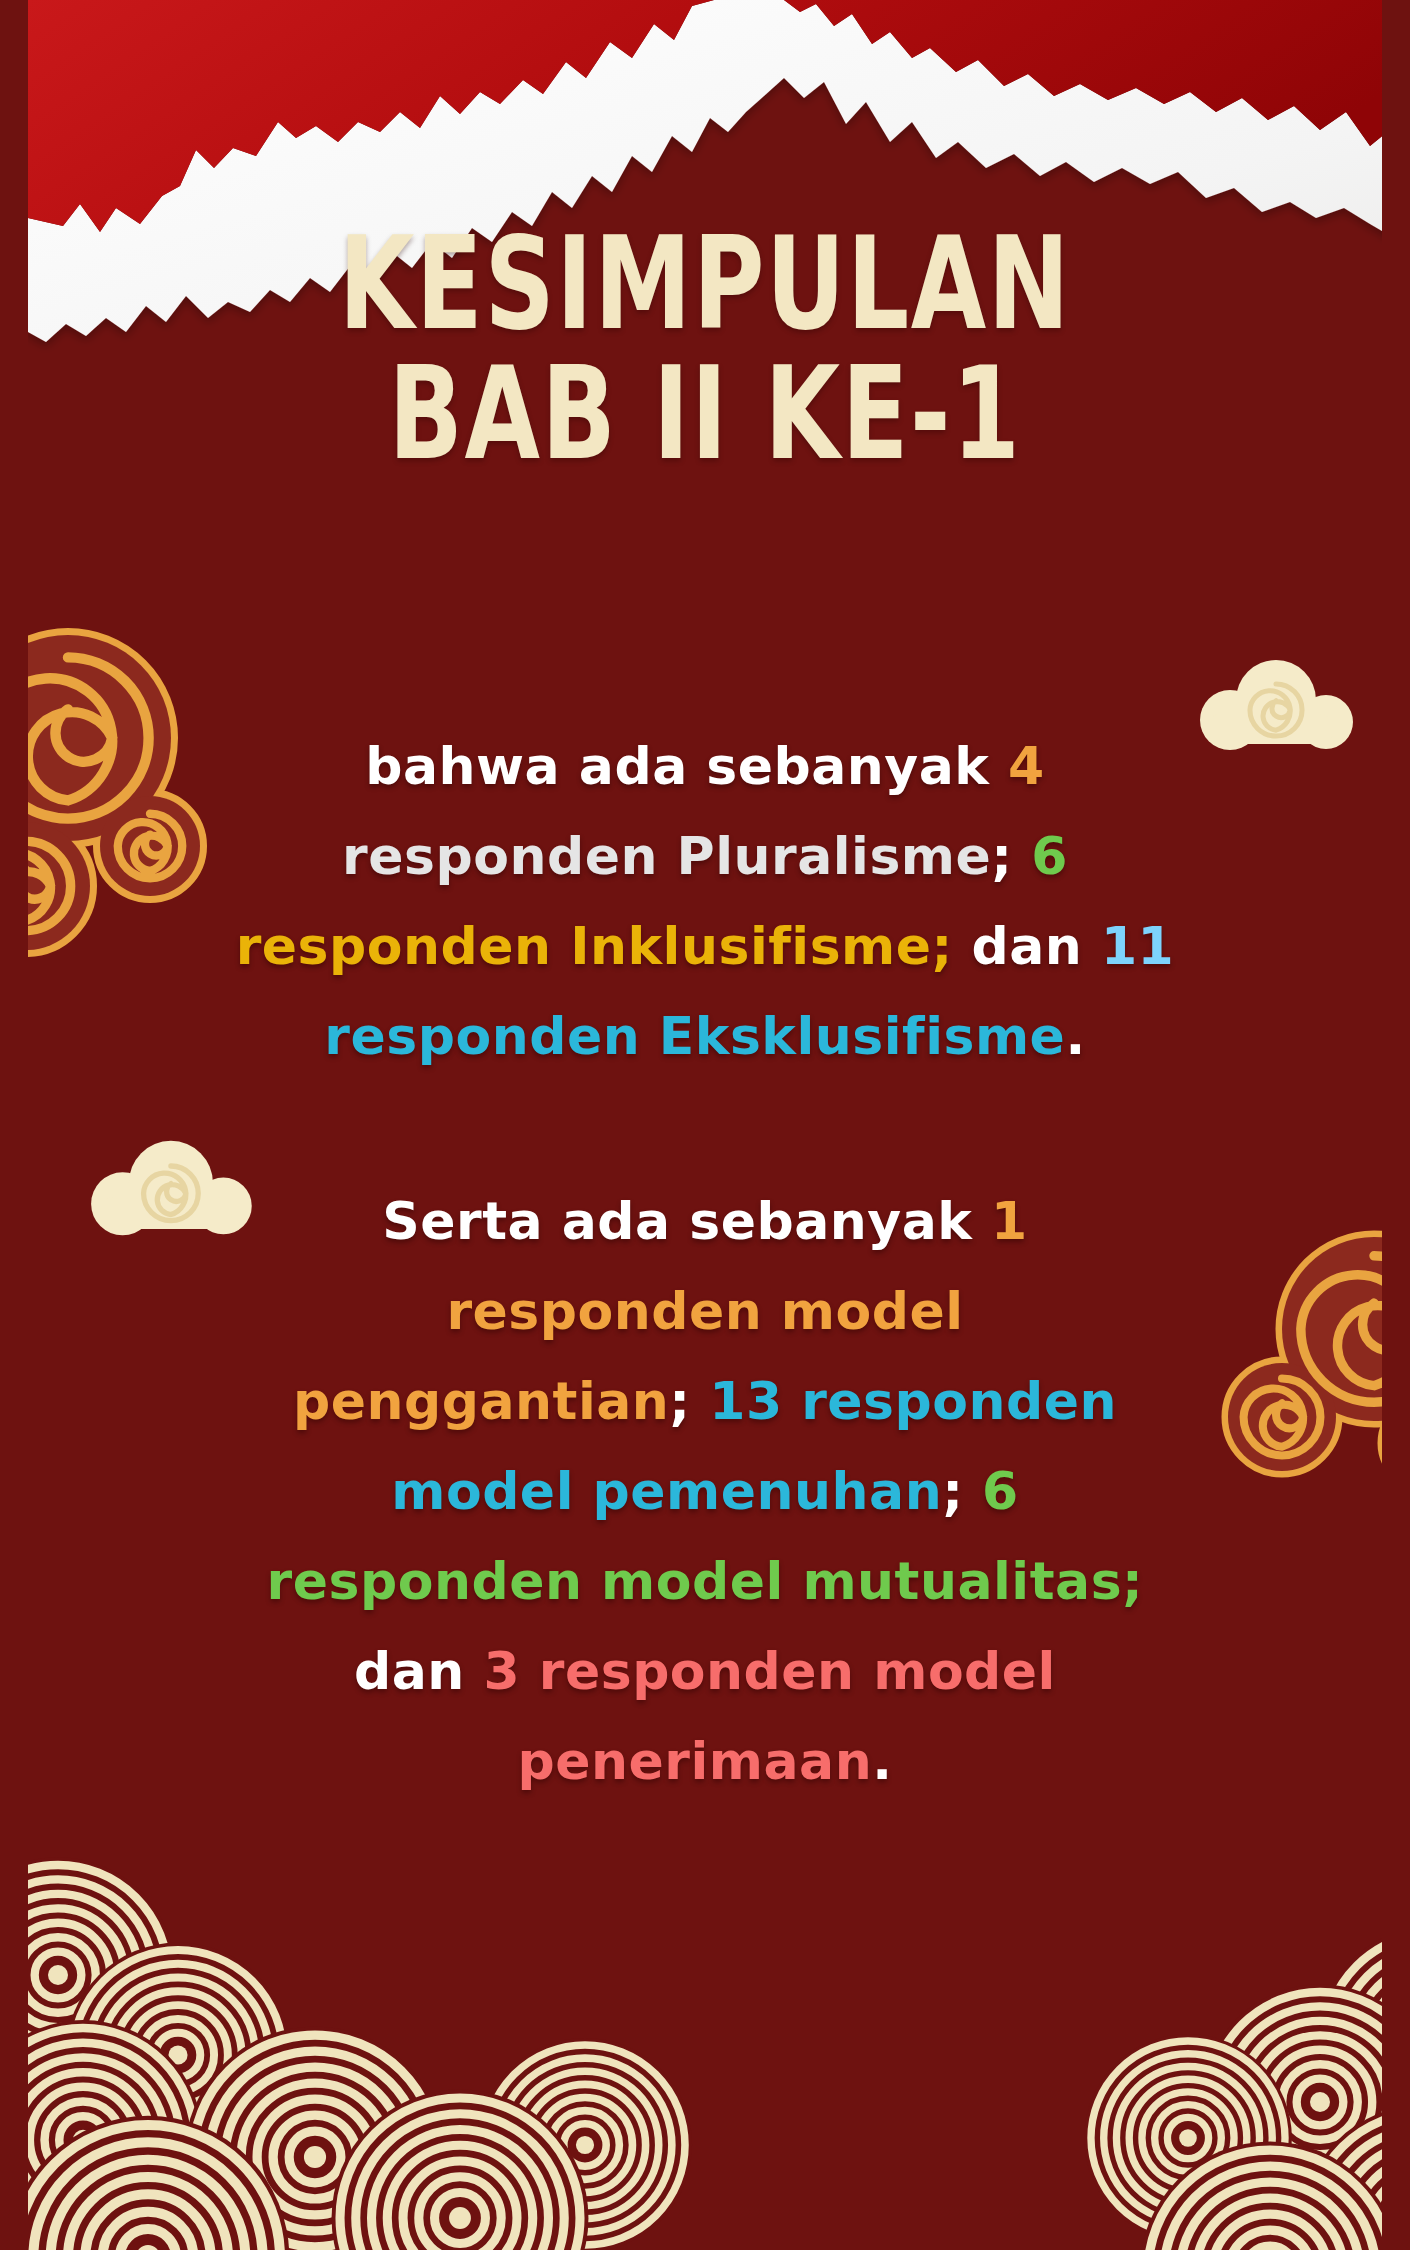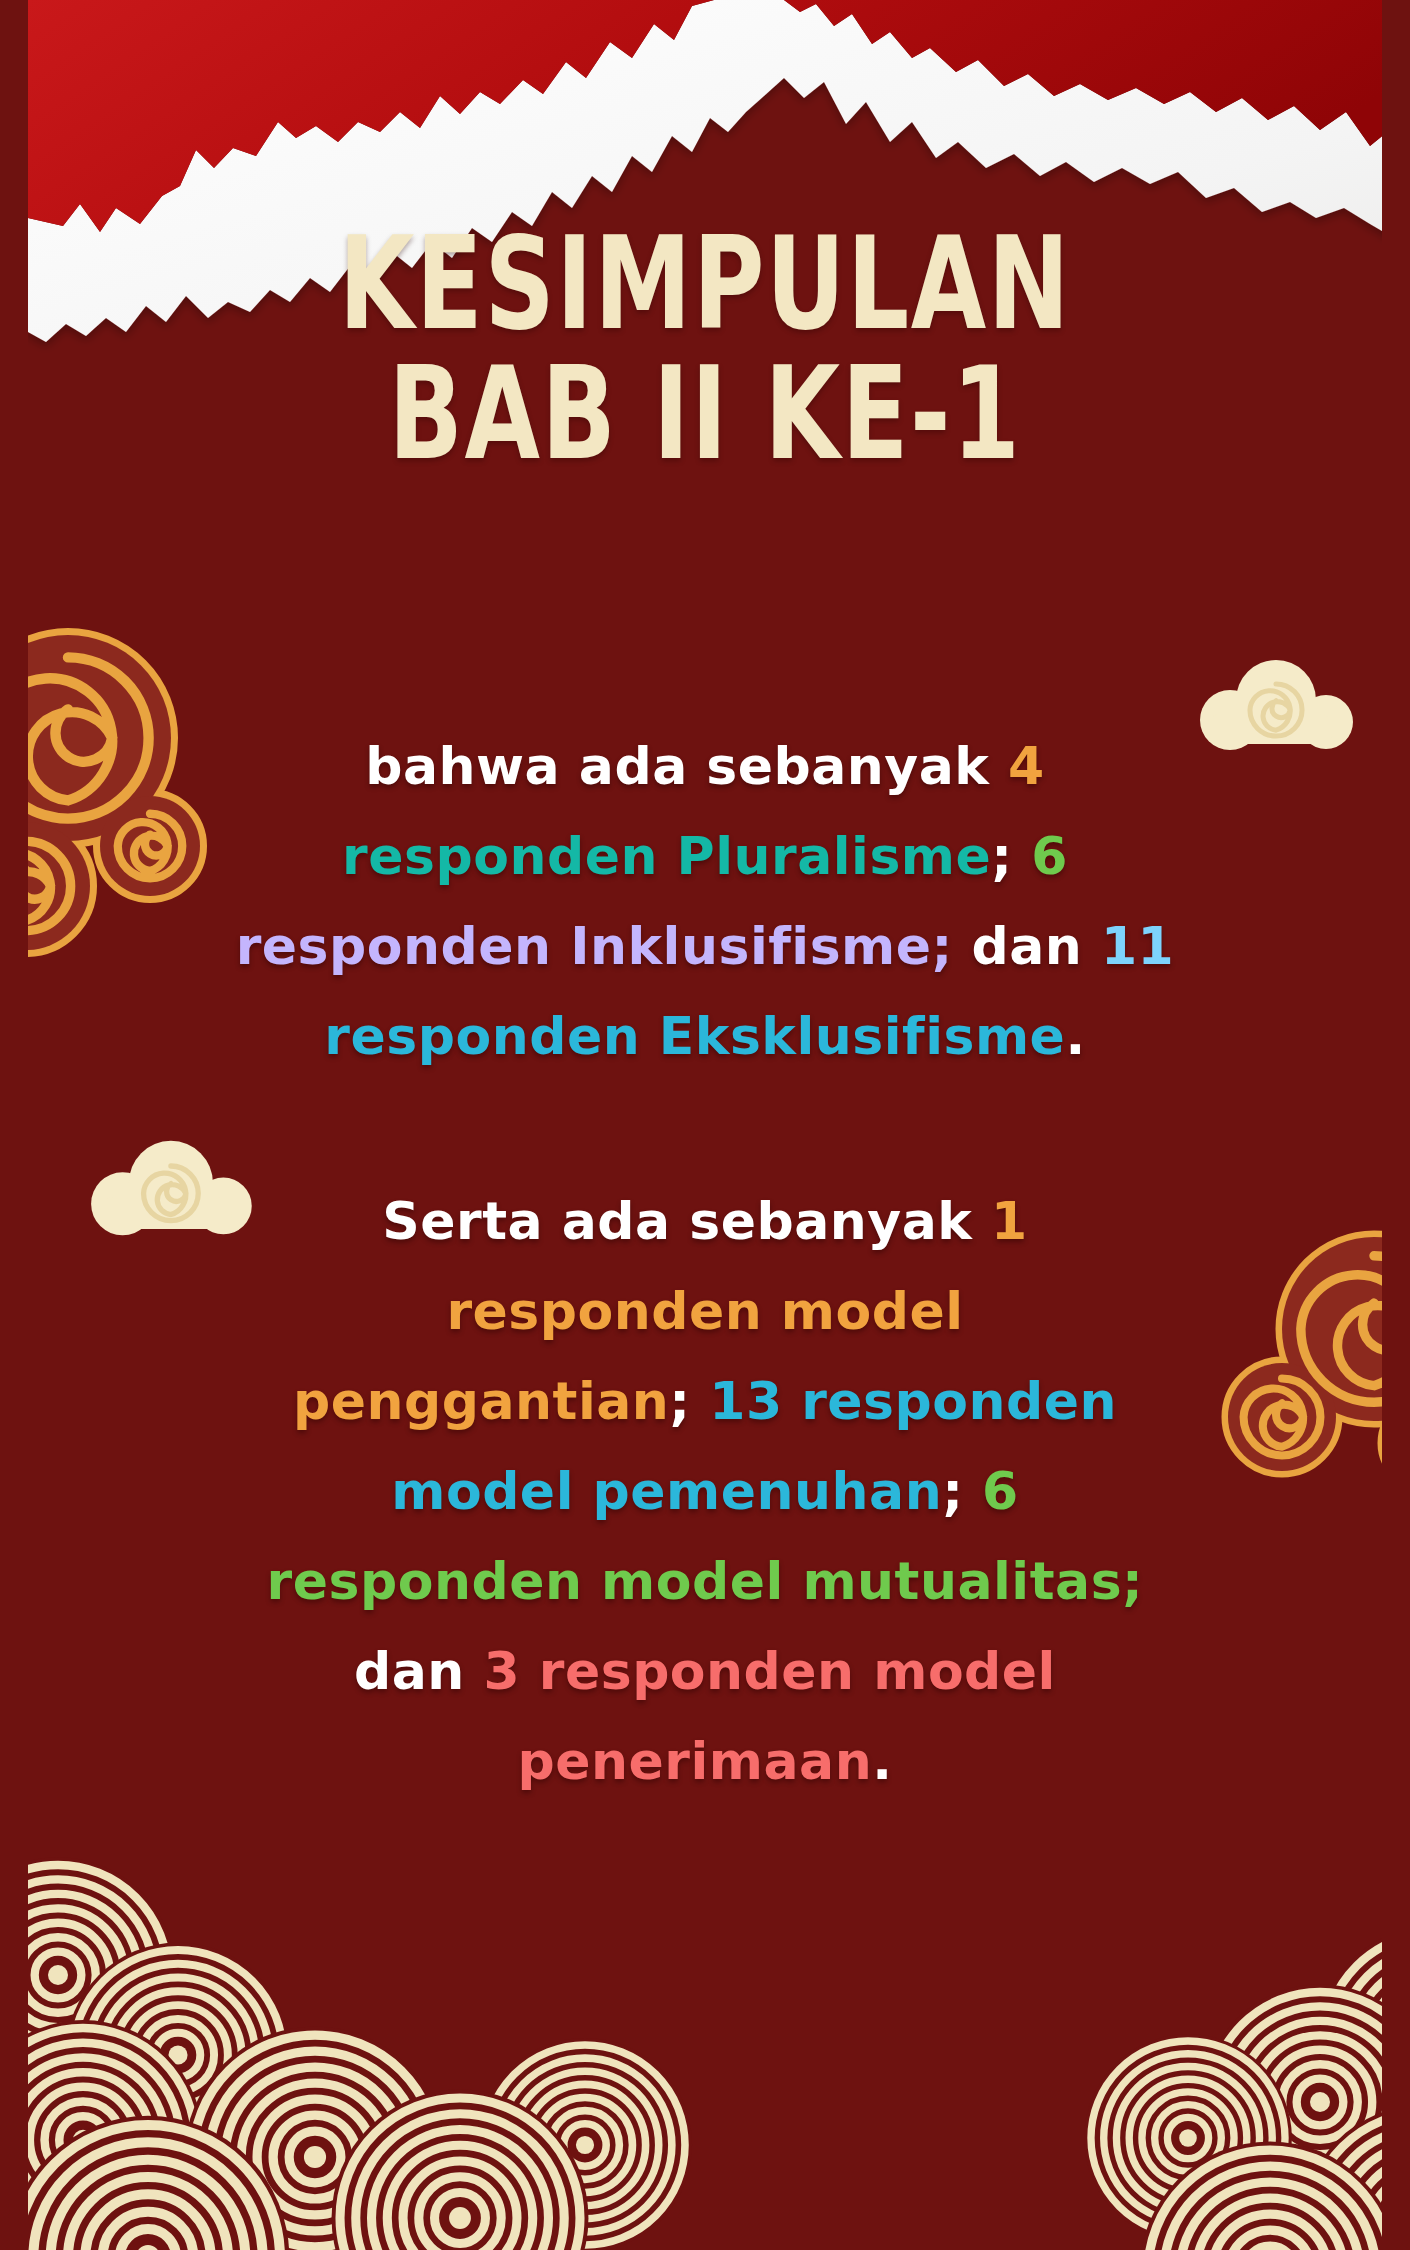--- a/index.html
+++ b/index.html
@@ -152,22 +152,22 @@
     <use href="#fan" transform="translate(1242,452) scale(1.232)"></use>
   </svg>
 
   <main class="content">
     <h1 class="title">
       <span>KESIMPULAN</span>
       <span>BAB II KE-1</span>
     </h1>
     <section class="para p1">
         <div class="line"><span style="color: rgb(255, 255, 255);">bahwa ada sebanyak </span><span style="color: rgb(241, 163, 63);">4</span></div>
-        <div class="line"><span style="color: #14b8a6;">responden Pluralisme</span><span style="color: rgb(255, 255, 255);">; </span><span style="color: rgb(111, 202, 77);">6</span></div>
-        <div class="line"><span style="color: #c4b5fd;">responden Inklusifisme;</span><span style="color: rgb(255, 255, 255);"> dan </span><span style="color: #7dd3fc;">11</span></div>
+        <div class="line"><span style="color: #e5e5e5;">responden Pluralisme</span><span style="color: rgb(255, 255, 255);">; </span><span style="color: rgb(111, 202, 77);">6</span></div>
+        <div class="line"><span style="color: #eab308;">responden Inklusifisme;</span><span style="color: rgb(255, 255, 255);"> dan </span><span style="color: #7dd3fc;">11</span></div>
         <div class="line"><span style="color: rgb(43, 183, 218); margin-top: 32px;">responden Eksklusifisme</span><span style="color: rgb(255, 255, 255);">.</span></div>
       </section>
     <section class="para p2">
         <div class="line"><span style="color: rgb(255, 255, 255); text-align: center;">Serta ada sebanyak </span><span style="color: rgb(241, 163, 63);">1</span></div>
         <div class="line"><span style="color: rgb(241, 163, 63);">responden model</span></div>
         <div class="line"><span style="color: rgb(241, 163, 63);">penggantian</span><span style="color: rgb(255, 255, 255);">; </span><span style="color: rgb(43, 183, 218);">13 responden</span></div>
         <div class="line"><span style="color: rgb(43, 183, 218);">model pemenuhan</span><span style="color: rgb(255, 255, 255);">; </span><span style="color: rgb(111, 202, 77);">6</span></div>
         <div class="line"><span style="color: rgb(111, 202, 77);">responden model mutualitas;</span></div>
         <div class="line"><span style="color: rgb(255, 255, 255);">dan </span><span style="color: rgb(247, 109, 107);">3 responden model</span></div>
         <div class="line"><span style="color: rgb(247, 109, 107);">penerimaan</span><span style="color: rgb(255, 255, 255);">.</span></div>

